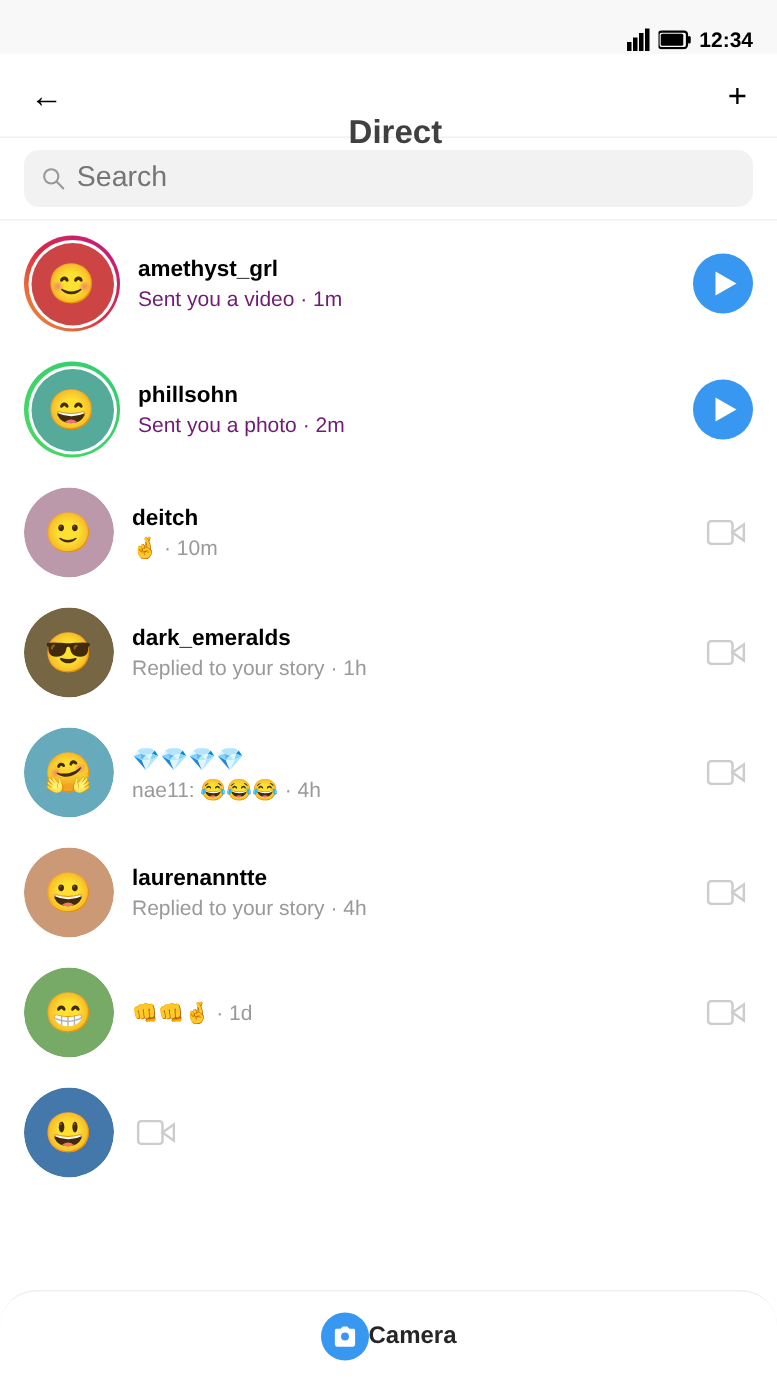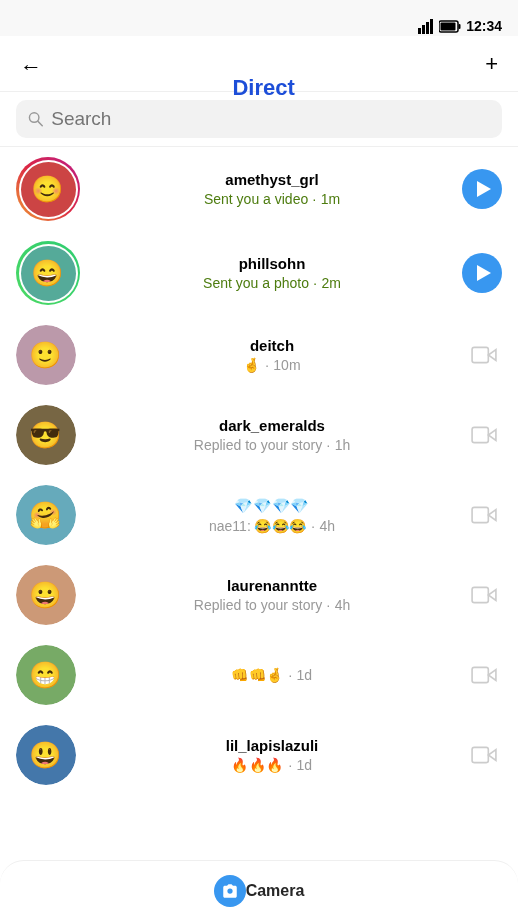--- a/index.html
+++ b/index.html
@@ -40,21 +40,21 @@
       background: #fff;
       display: flex;
       align-items: center;
       justify-content: space-between;
       padding: 0 16px;
       border-bottom: 1px solid #efefef;
     }
     .header-title {
       font-size: 22px;
       font-weight: 700;
-      color: #1d4ed8;
+      color: #404040;
       margin-top: 48px;
     }
     .header-back, .header-add {
       font-size: 22px;
       cursor: pointer;
       color: #000;
       background: none;
       border: none;
       padding: 4px;
     }
@@ -92,34 +92,33 @@
       display: flex;
       align-items: center;
       padding: 10px 16px;
       cursor: pointer;
       position: relative;
     }
 
     .message-content {
       flex: 1;
       margin-left: 12px;
-      text-align: center;
     }
     .message-username {
       font-size: 15px;
       font-weight: 600;
       color: #000;
       margin-bottom: 3px;
     }
     .message-preview {
       font-size: 14px;
       color: #999;
     }
     .message-preview.bold-preview {
-      color: #4d7c0f;
+      color: #701a75;
       font-weight: 500;
     }
 
     .message-action {
       margin-left: 10px;
     }
     .play-btn {
       width: 40px;
       height: 40px;
       border-radius: 50%;
@@ -339,24 +338,20 @@
       </svg>
     </div>
     </div>
   </div>
     <div class="message-item">
     <div style="width:60px;height:60px;border-radius:50%;overflow:hidden;flex-shrink:0;">
       <div style="width:100%;height:100%;background:#47a;border-radius:50%;display:flex;align-items:center;justify-content:center;font-size:26px;">
     😃
   </div>
     </div>
-    <div class="message-content">
-      <div class="message-username">lil_lapislazuli</div>
-      <div class="message-preview">🔥🔥🔥 · 1d</div>
-    </div>
     <div class="message-action">
       <div class="camera-icon-btn">
       <svg width="26" height="26" viewBox="0 0 24 24" fill="none" stroke="#ccc" stroke-width="1.5">
         <path d="M23 7l-7 5 7 5V7z"></path>
         <rect x="1" y="5" width="15" height="14" rx="2" ry="2"></rect>
       </svg>
     </div>
     </div>
   </div>
   </div>

